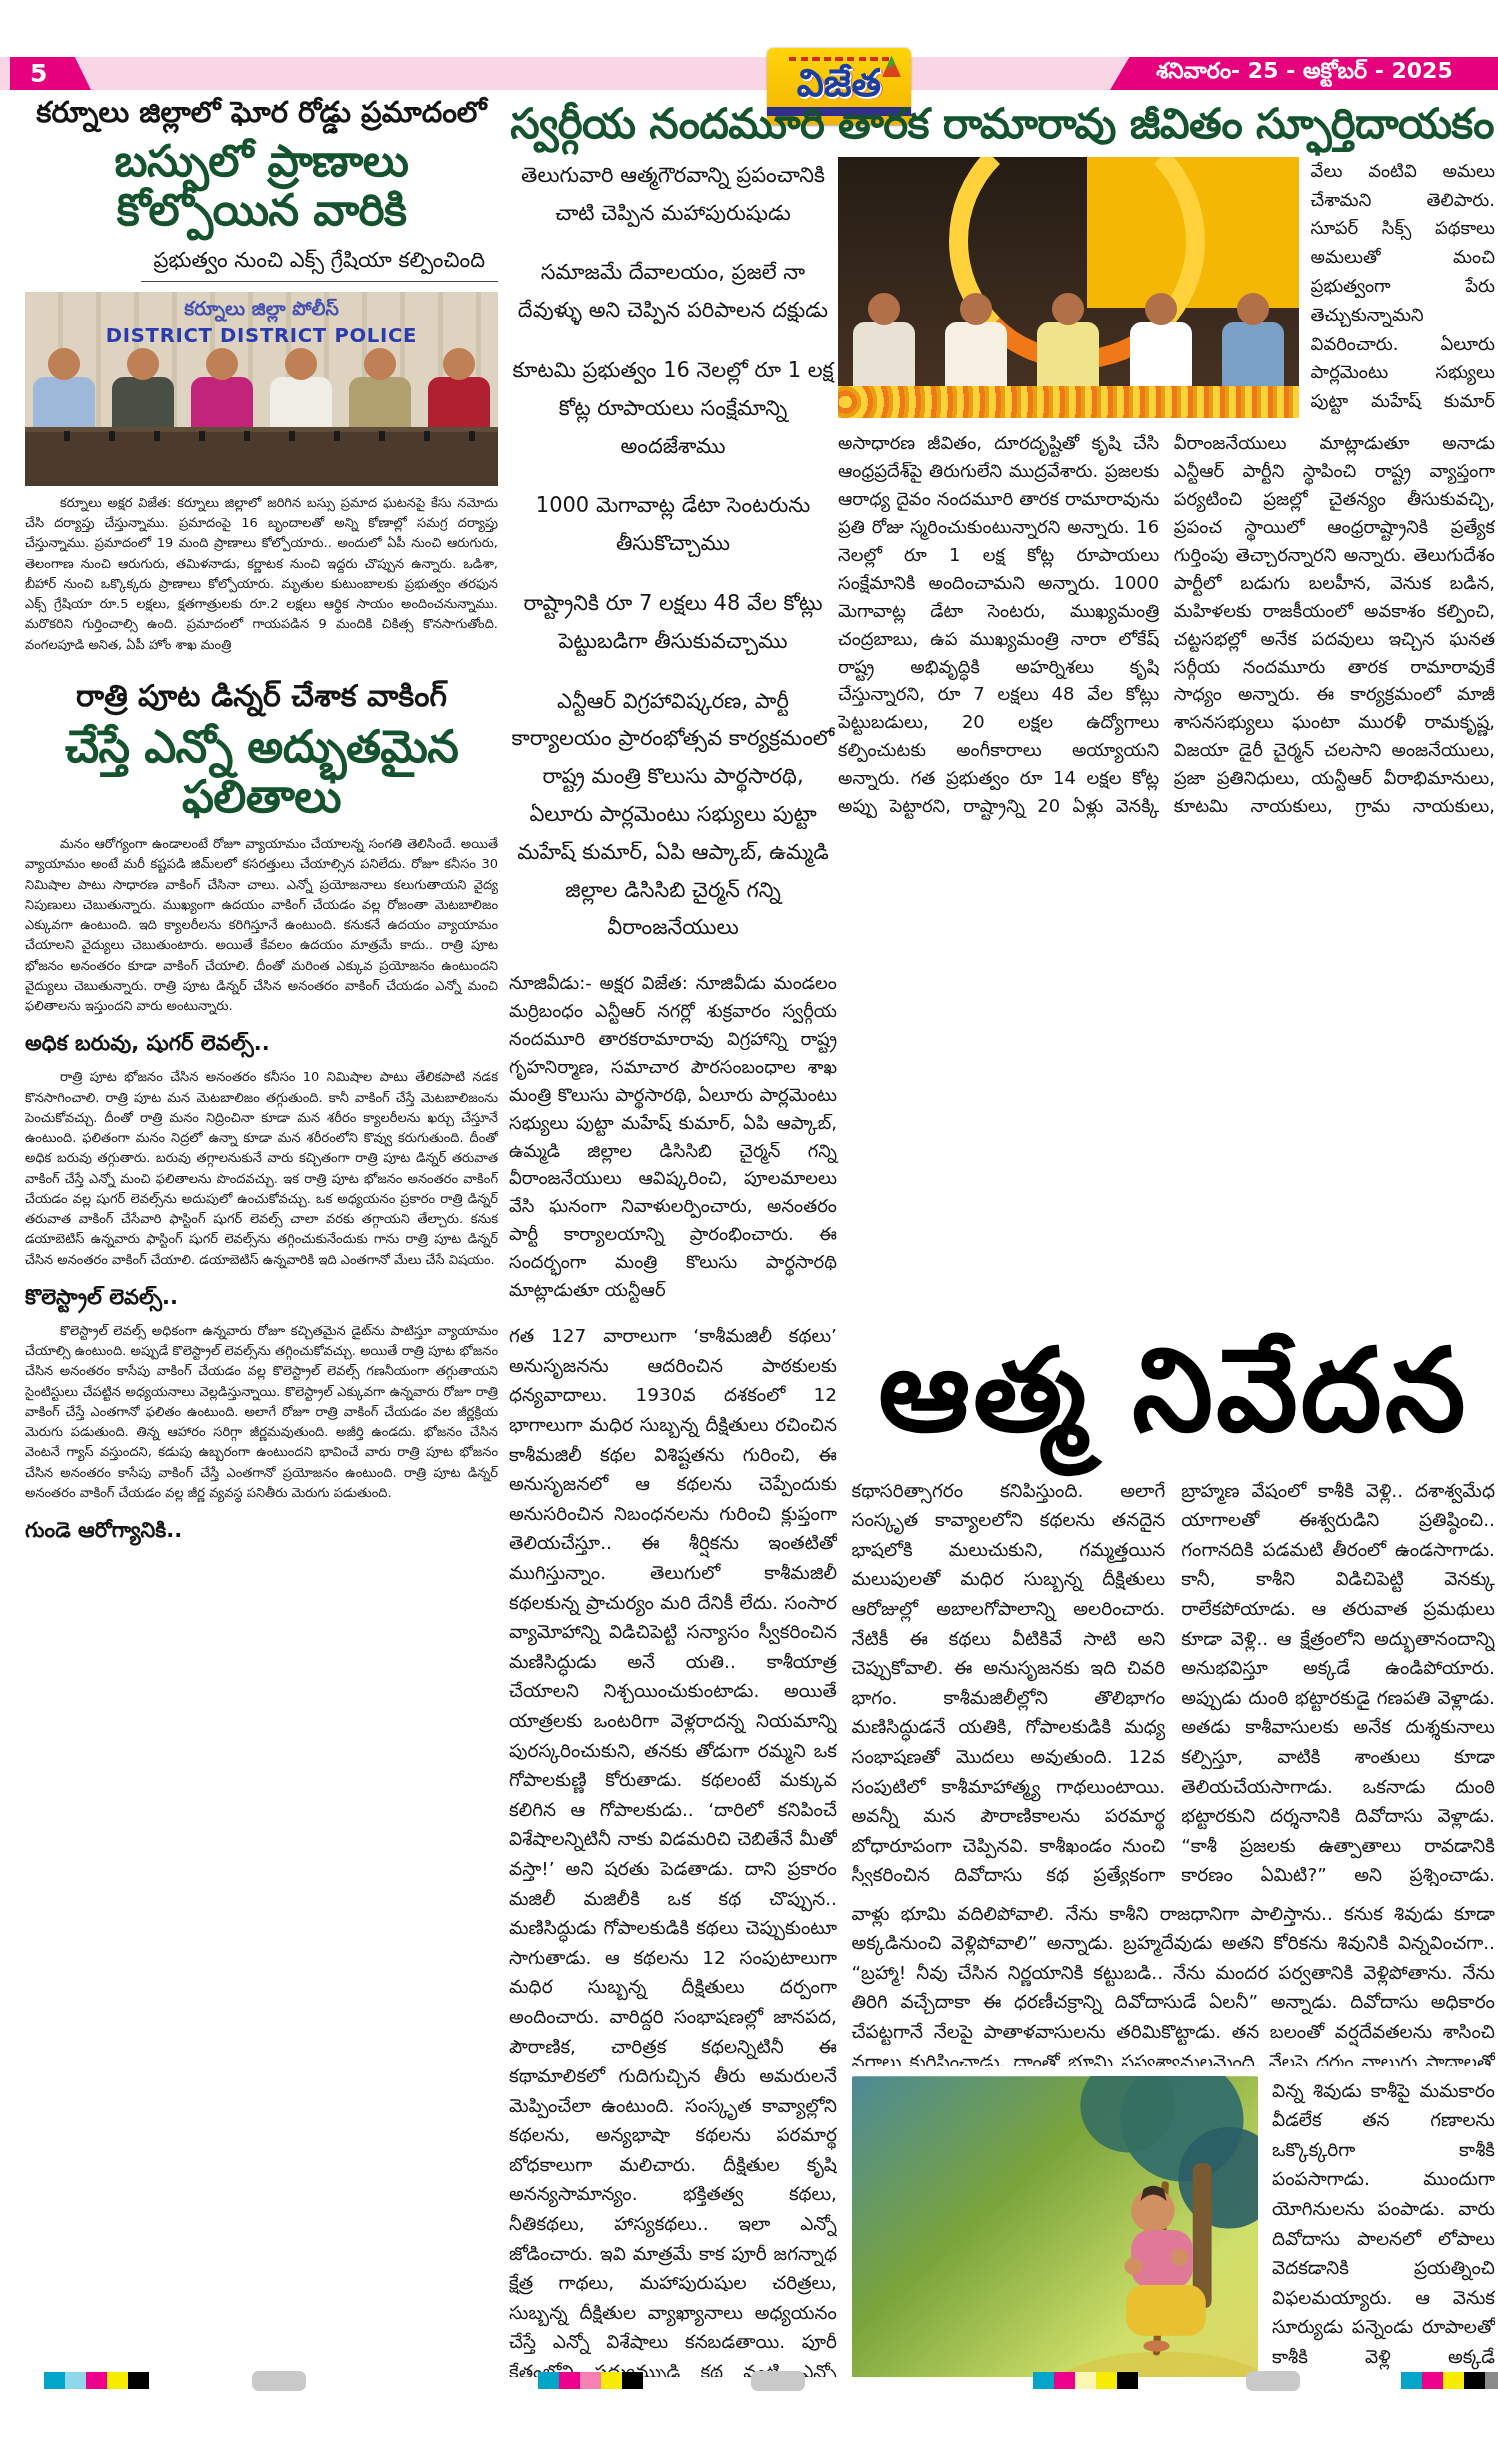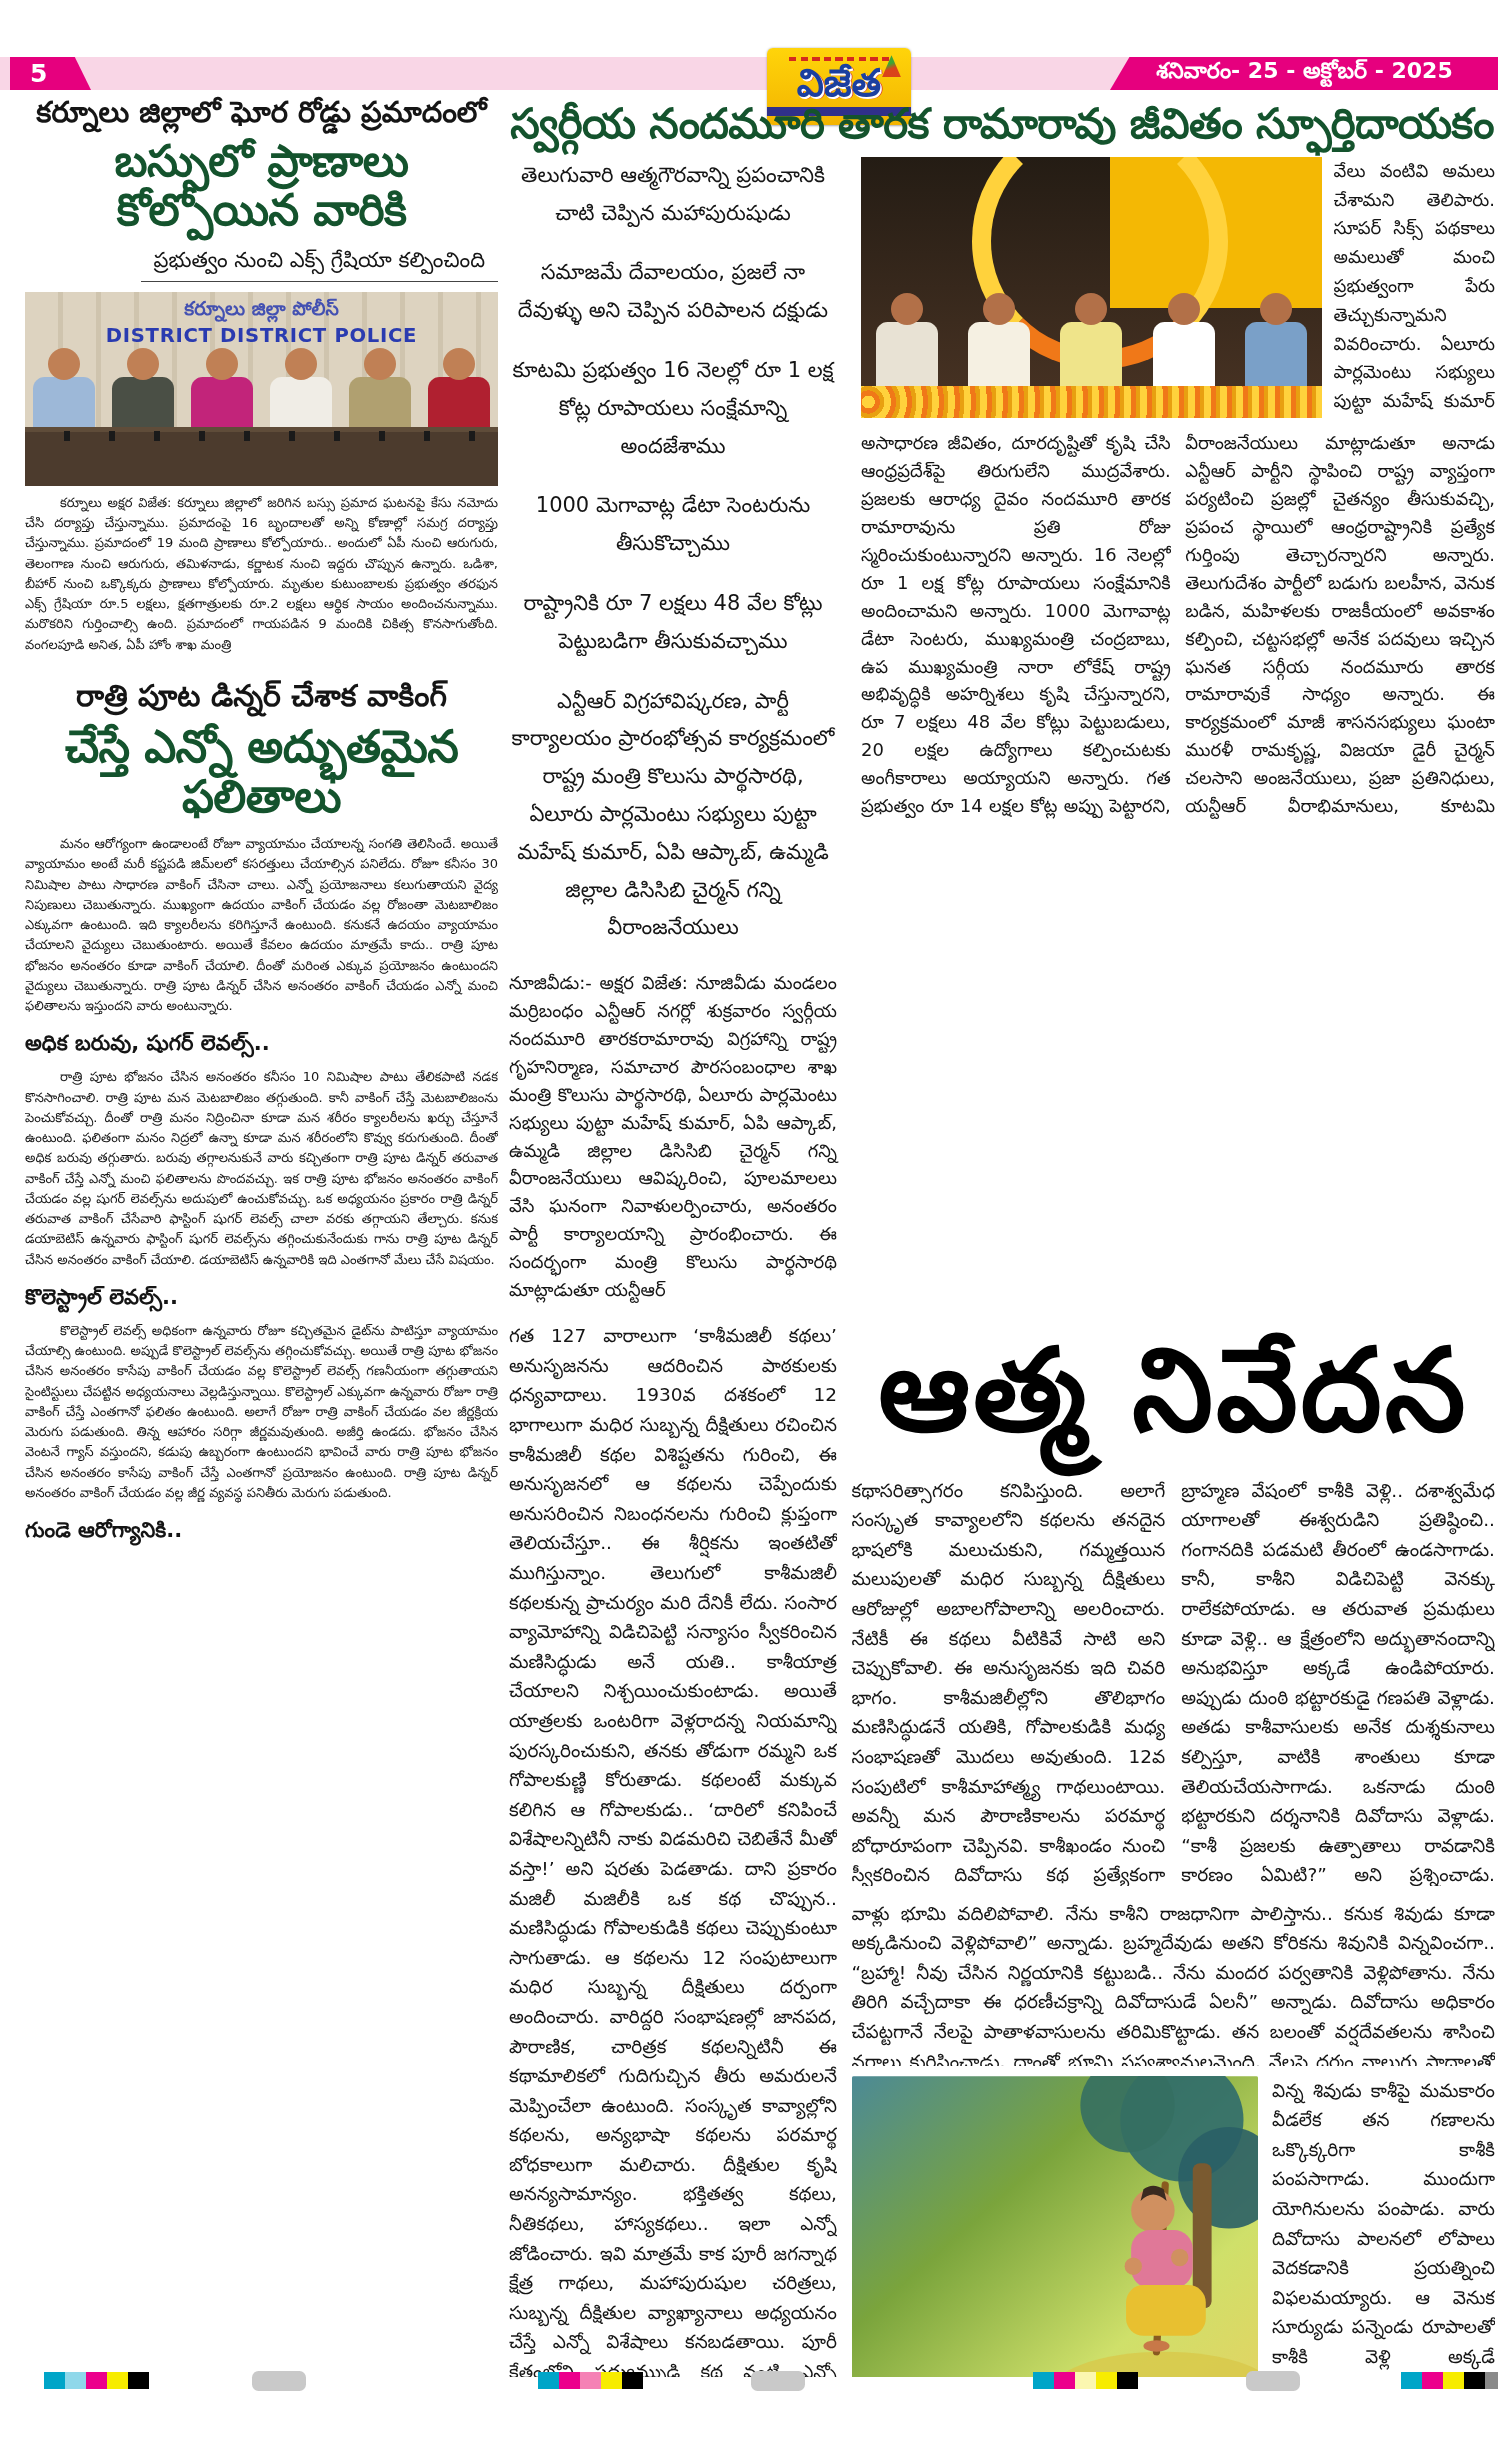--- a/index.html
+++ b/index.html
@@ -42,21 +42,21 @@
                  border-top:5.8px solid #5f4c39;}
   .photo1 .people{position:absolute;left:0;bottom:42px;width:100%;height:87px;display:flex;
                   justify-content:space-around;align-items:flex-end;}
   .person{width:62px;height:67px;border-radius:11.6px 11.6px 0 0;position:relative;}
   .person:before{content:"";position:absolute;left:50%;top:-29px;transform:translateX(-50%);
                  width:32px;height:32px;border-radius:50%;background:#c08055;}
   .mics{position:absolute;left:0;bottom:45px;width:100%;height:10px;
         background:repeating-linear-gradient(90deg,transparent 0 39px,#1a1a1a 39px 45px);}
   
   .rightsec{position:absolute;left:509px;top:94px;width:986px;height:2283px;overflow:hidden;}
-  .ntr-grid{display:flex;gap:24px;margin-top:10px;}
+  .ntr-grid{display:flex;gap:1px;margin-top:10px;}
   .ntr-left{width:328px;flex:none;}
   .bullet{font-size:21px;text-align:center;line-height:1.8;margin-bottom:22px;}
   .ntr-body{font-size:18px;line-height:1.55;text-align:justify;margin-top:2.9px;}
   .ntr-right{flex:1;min-width:0;}
   .photo-row{display:flex;gap:11.6px;}
   .photo2{position:relative;width:461px;height:261px;flex:none;overflow:hidden;
           background:linear-gradient(#241c14,#4a3424);}
   .photo2 .ypanel{position:absolute;right:0;top:0;width:46%;height:58%;background:#f4b804;}
   .photo2 .garland{position:absolute;left:24%;top:-44px;width:218px;height:218px;border-radius:50%;
                    border:19px solid #f07818;border-top-color:transparent;border-left-color:#ffd23c;

